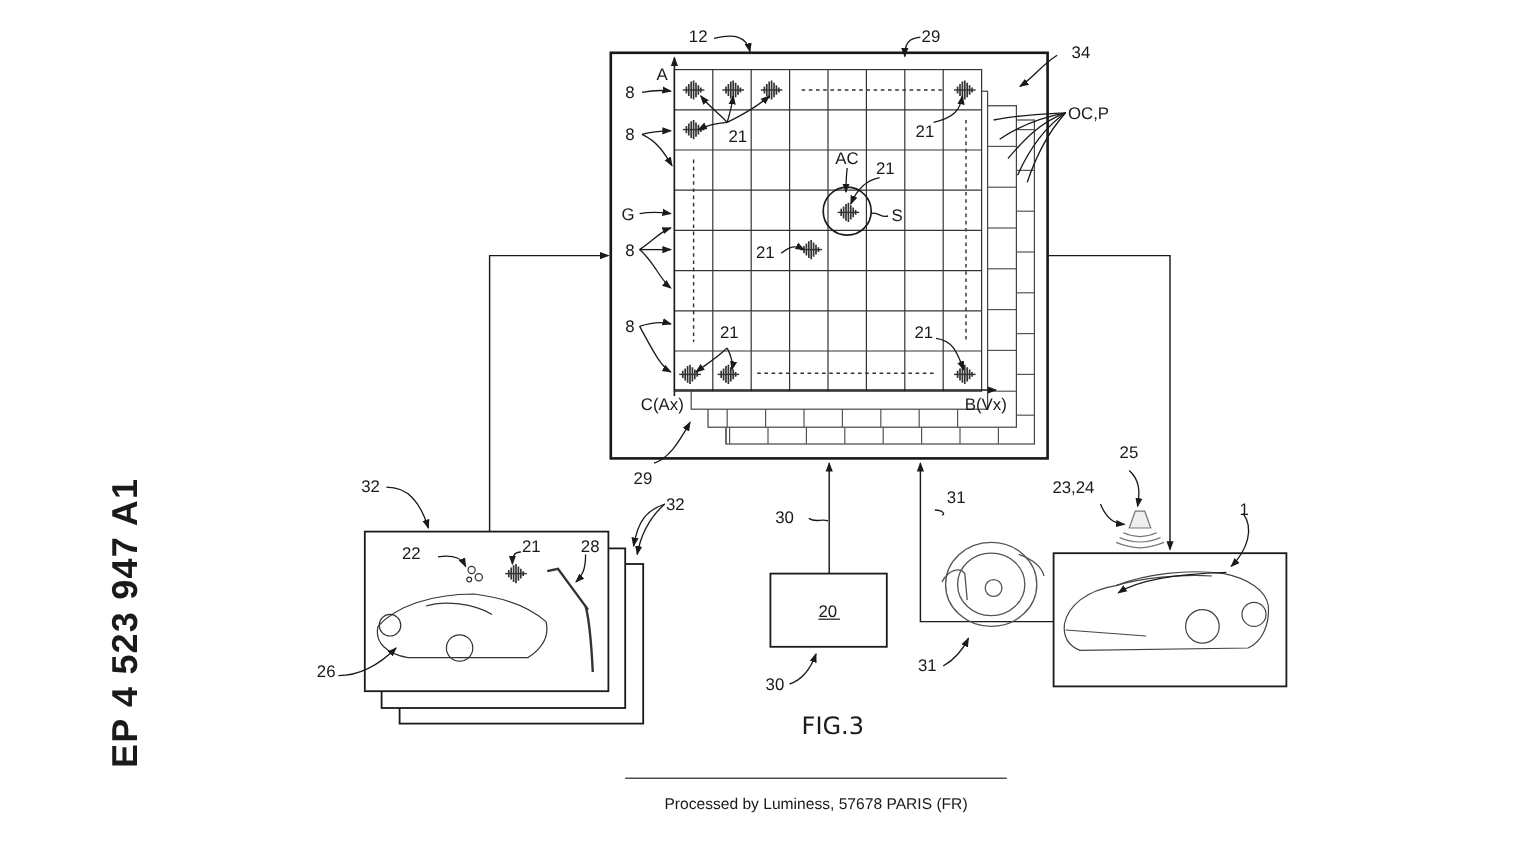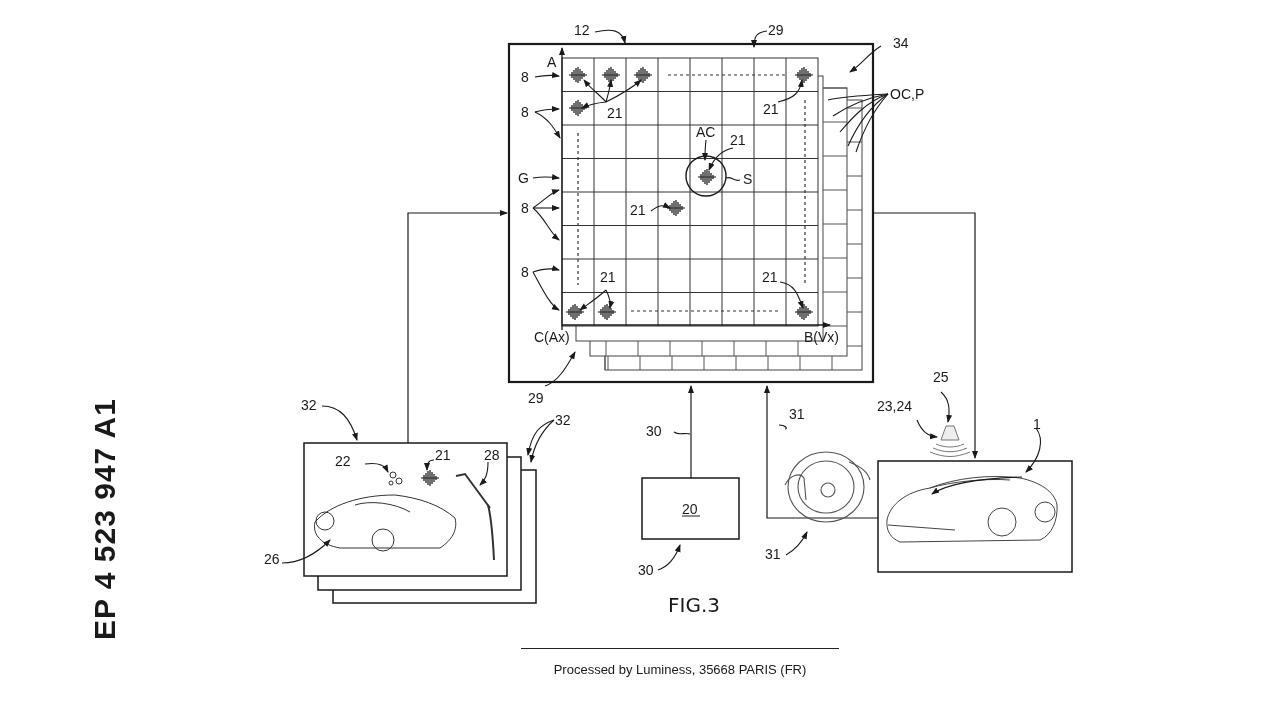--- a/index.html
+++ b/index.html
@@ -252,13 +252,13 @@
     <text class="lbl" x="789" y="419">31</text>
     <text class="lbl" x="765" y="559">31</text>
     <text class="lbl" x="877" y="411">23,24</text>
     <text class="lbl" x="933" y="382">25</text>
     <text class="lbl" x="1033" y="429">1</text>
     <text class="fig-title" x="668" y="612">FIG.3</text>
   </g>
 </svg>
 
 <div class="footer-line"></div>
-<div class="footer">Processed by Luminess, 35668 PARIS (FR)</div>
+<div class="footer">Processed by Luminess, 57678 PARIS (FR)</div>
 
 </body></html>

